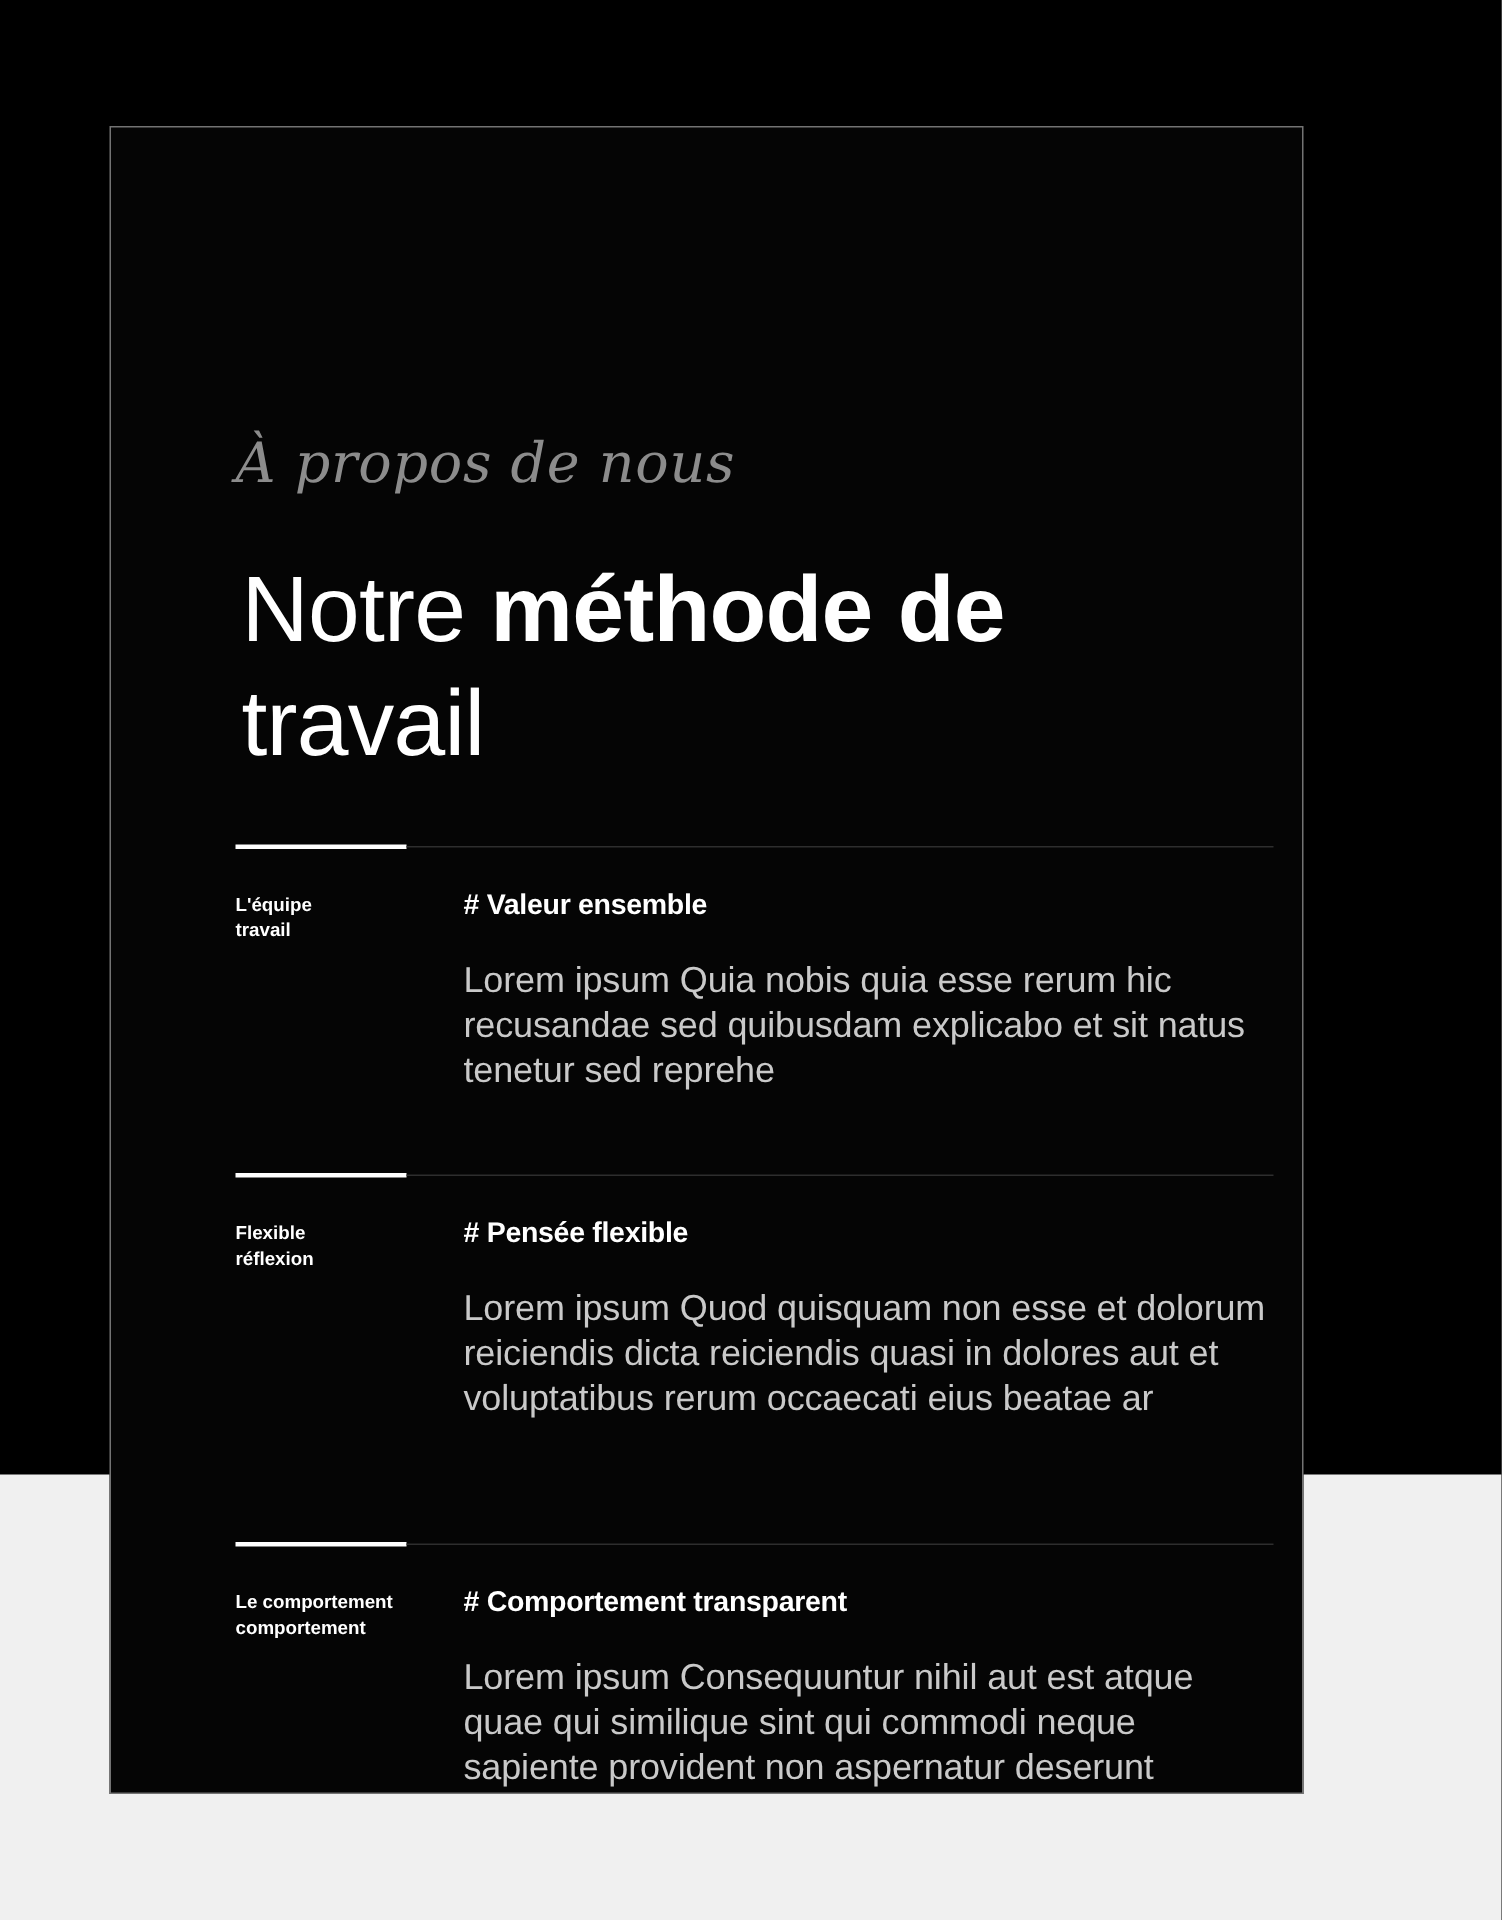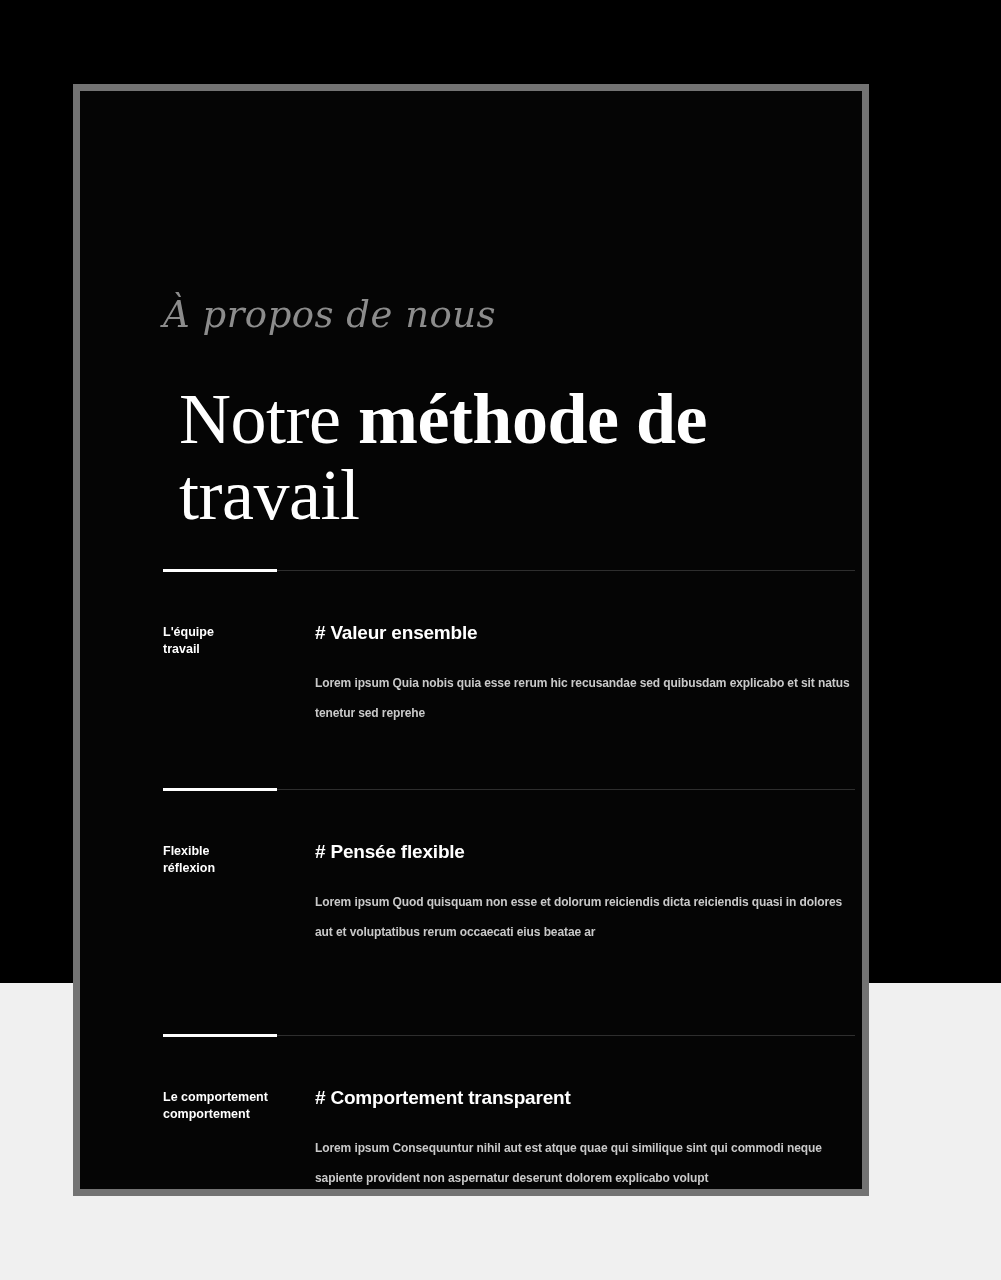--- a/index.html
+++ b/index.html
@@ -26,21 +26,21 @@
   }
 
   
   .card {
     position: absolute;
     left: 73px;
     top: 84px;
     width: 796px;
     height: 1112px;
     background: #050505;
-    border: 7px solid #737373;
+    border: 1px solid #737373;
     box-sizing: border-box;
     overflow: hidden;
   }
 
   .card-inner {
     position: absolute;
     left: 83px;
     top: 0;
     width: 692px;
     height: 100%;
@@ -56,28 +56,27 @@
     font-size: 37px;
     line-height: 44px;
     color: #8c8c8c;
     white-space: nowrap;
     letter-spacing: 0.5px;
   }
 
   .title {
     position: absolute;
     top: 242px;
-    left: 16px;
+    left: 4px;
     width: 620px;
-    font-size: 72px;
+    font-size: 62px;
     line-height: 76px;
     color: #ffffff;
     font-weight: 300;
     letter-spacing: -0.5px;
-    font-family: Liberation Serif, serif;
   }
   .title .strong {
     font-weight: 700;
   }
 
   
   .block {
     position: absolute;
     left: 0;
     width: 692px;
@@ -103,21 +102,21 @@
     position: absolute;
     left: 114px;
     top: 1px;
     width: 578px;
     height: 1px;
     background: #2e2e2e;
   }
 
   .block-body {
     position: relative;
-    margin-top: 48px;
+    margin-top: 25px;
     display: flex;
     align-items: flex-start;
   }
 
   .block-label {
     width: 152px;
     flex: 0 0 152px;
     font-size: 12.5px;
     line-height: 17px;
     font-weight: 700;
@@ -134,23 +133,23 @@
     font-size: 19px;
     line-height: 26px;
     font-weight: 700;
     color: #ffffff;
     letter-spacing: -0.2px;
     margin: 0;
   }
 
   .block-text {
     margin: 22px 0 0 0;
-    font-size: 12px;
+    font-size: 24px;
     line-height: 30px;
-    font-weight: 700;
+    font-weight: 400;
     color: #c9c9c9;
     letter-spacing: -0.1px;
     max-width: 540px;
   }
 </style>
 </head>
 <body>
 
 <div class="backdrop"></div>
 

